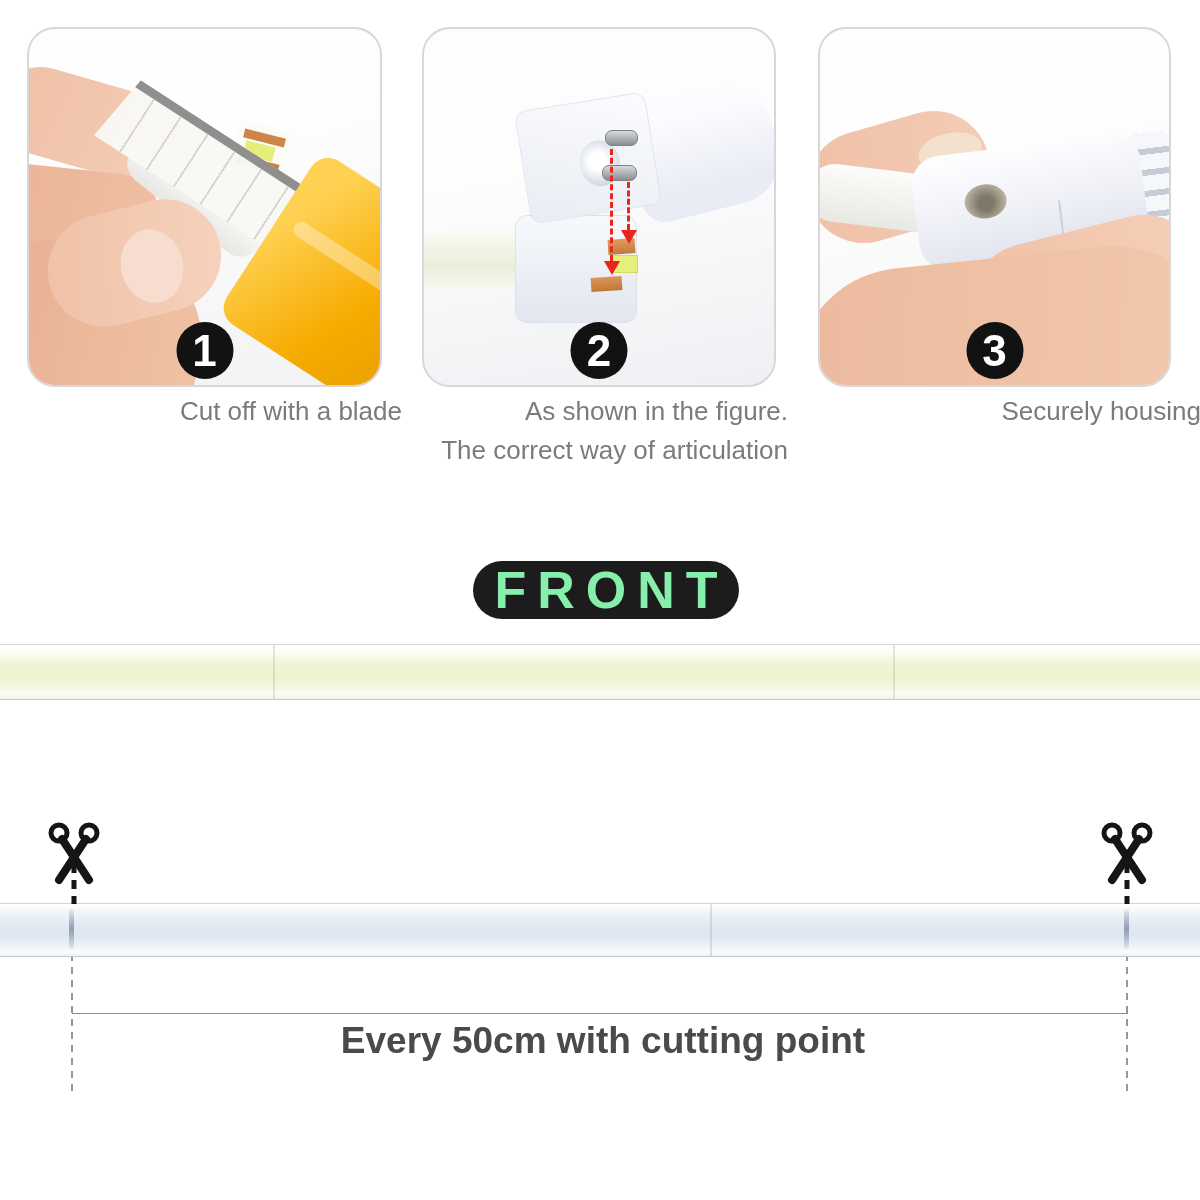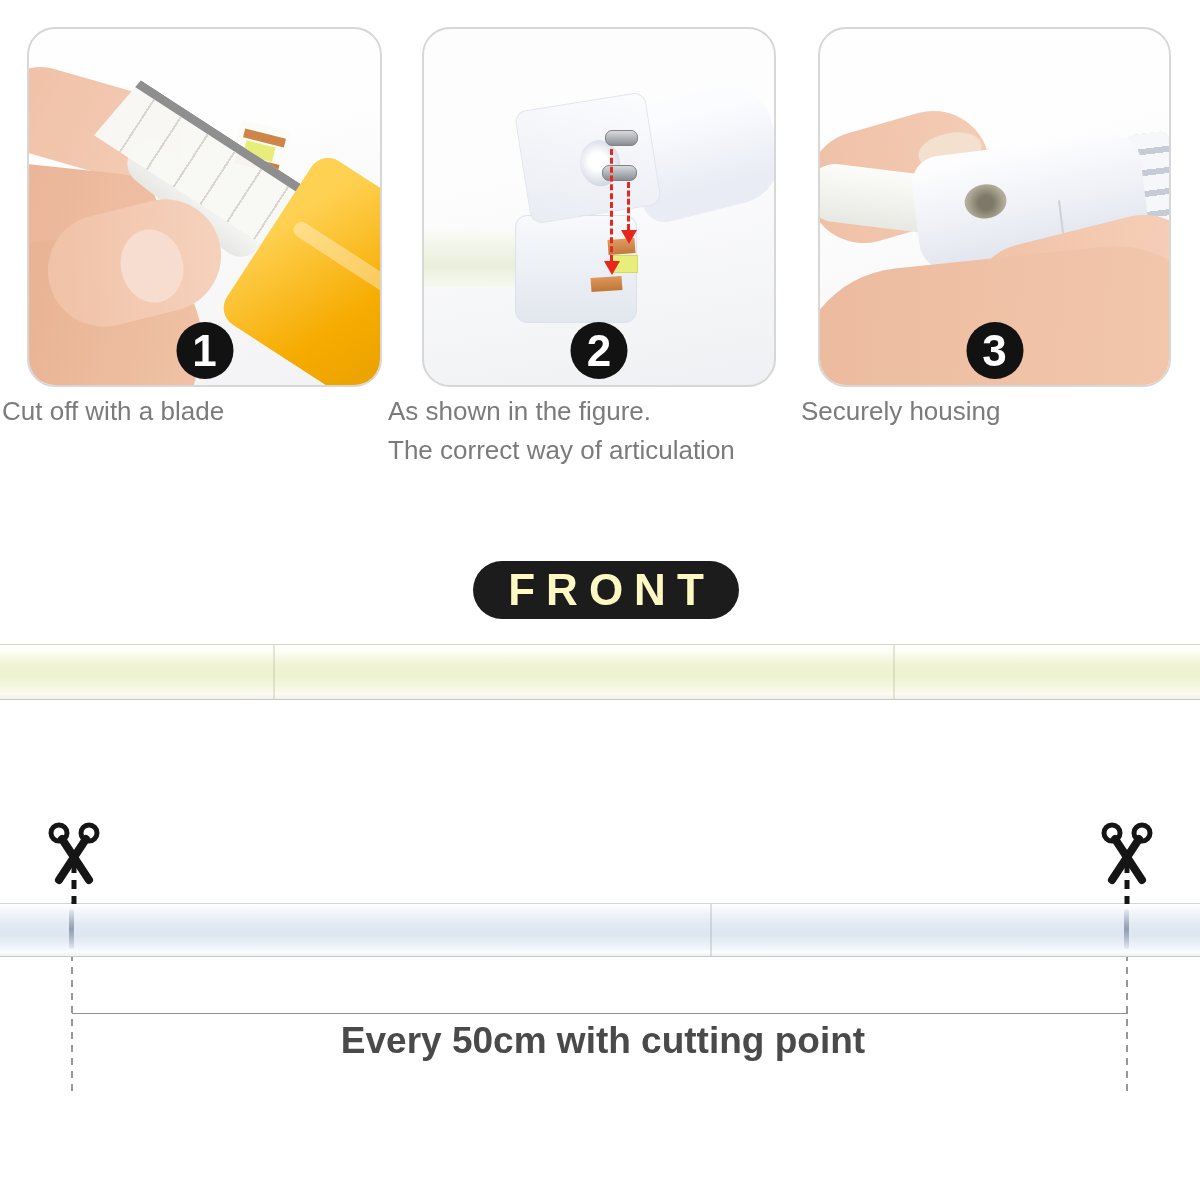--- a/index.html
+++ b/index.html
@@ -94,30 +94,30 @@
            background:radial-gradient(circle at 50% 55%,#7d7867 25%,#a9a390 60%,#d6d2c2 100%);}
   .p3-ridges{position:absolute;left:310px;top:104px;width:44px;height:90px;border-radius:8px;
            background:repeating-linear-gradient(180deg,#f6f7fa 0 15px,#c7cbd5 15px 21px);
            transform:rotate(-7deg);z-index:1;}
   .p3-hand{position:absolute;left:-24px;top:228px;width:430px;height:230px;border-radius:110px;
            background:linear-gradient(100deg,#ecba9e,#f3c9ae);transform:rotate(-6deg);z-index:3;}
   .p3-fingertip{position:absolute;left:150px;top:200px;width:235px;height:118px;border-radius:60px;
            background:linear-gradient(100deg,#f0c1a5,#f6d0ba);transform:rotate(-14deg);z-index:3;}
 
   
-  .caption{position:absolute;top:392px;width:400px;text-align:left;color:#7b7b7b;
+  .caption{position:absolute;top:392px;width:400px;text-align:right;color:#7b7b7b;
            font-size:26px;line-height:39px;}
   .caption-1{left:2px;}
   .caption-2{left:388px;}
   .caption-3{left:801px;}
 
   
-  .pill{position:absolute;background:#1c1c1c;border-radius:30px;color:#fef9c3;
+  .pill{position:absolute;background:#1c1c1c;border-radius:30px;color:#86efac;
         display:flex;align-items:center;justify-content:center;
-        font-weight:bold;font-size:44px;letter-spacing:11px;padding-left:11px;}
+        font-weight:bold;font-size:52px;letter-spacing:11px;padding-left:11px;}
   .pill-front{left:473px;top:561px;width:255px;height:58px;}
   .pill-back{left:473px;top:824px;width:252px;height:59px;}
 
   
   .strip-front{position:absolute;left:0;top:644px;width:1200px;height:54px;
      border-top:1px solid #d6d6d2;border-bottom:1px solid #c9c9c4;
      background:linear-gradient(180deg,#fefefe 0%,#fcfdf2 14%,#f1f5d6 34%,#edf2cf 55%,#f4f7e0 78%,#fbfbf2 90%,#f3f3ee 100%);}
   .strip-back{position:absolute;left:0;top:903px;width:1200px;height:52px;
      border-top:1px solid #d0d5da;border-bottom:1px solid #c3c9cf;
      background:linear-gradient(180deg,#ffffff 0%,#f2f6fa 15%,#e2eaf3 38%,#dde7f1 60%,#eef3f8 82%,#fafcfd 92%,#eef0f2 100%);z-index:2;}

